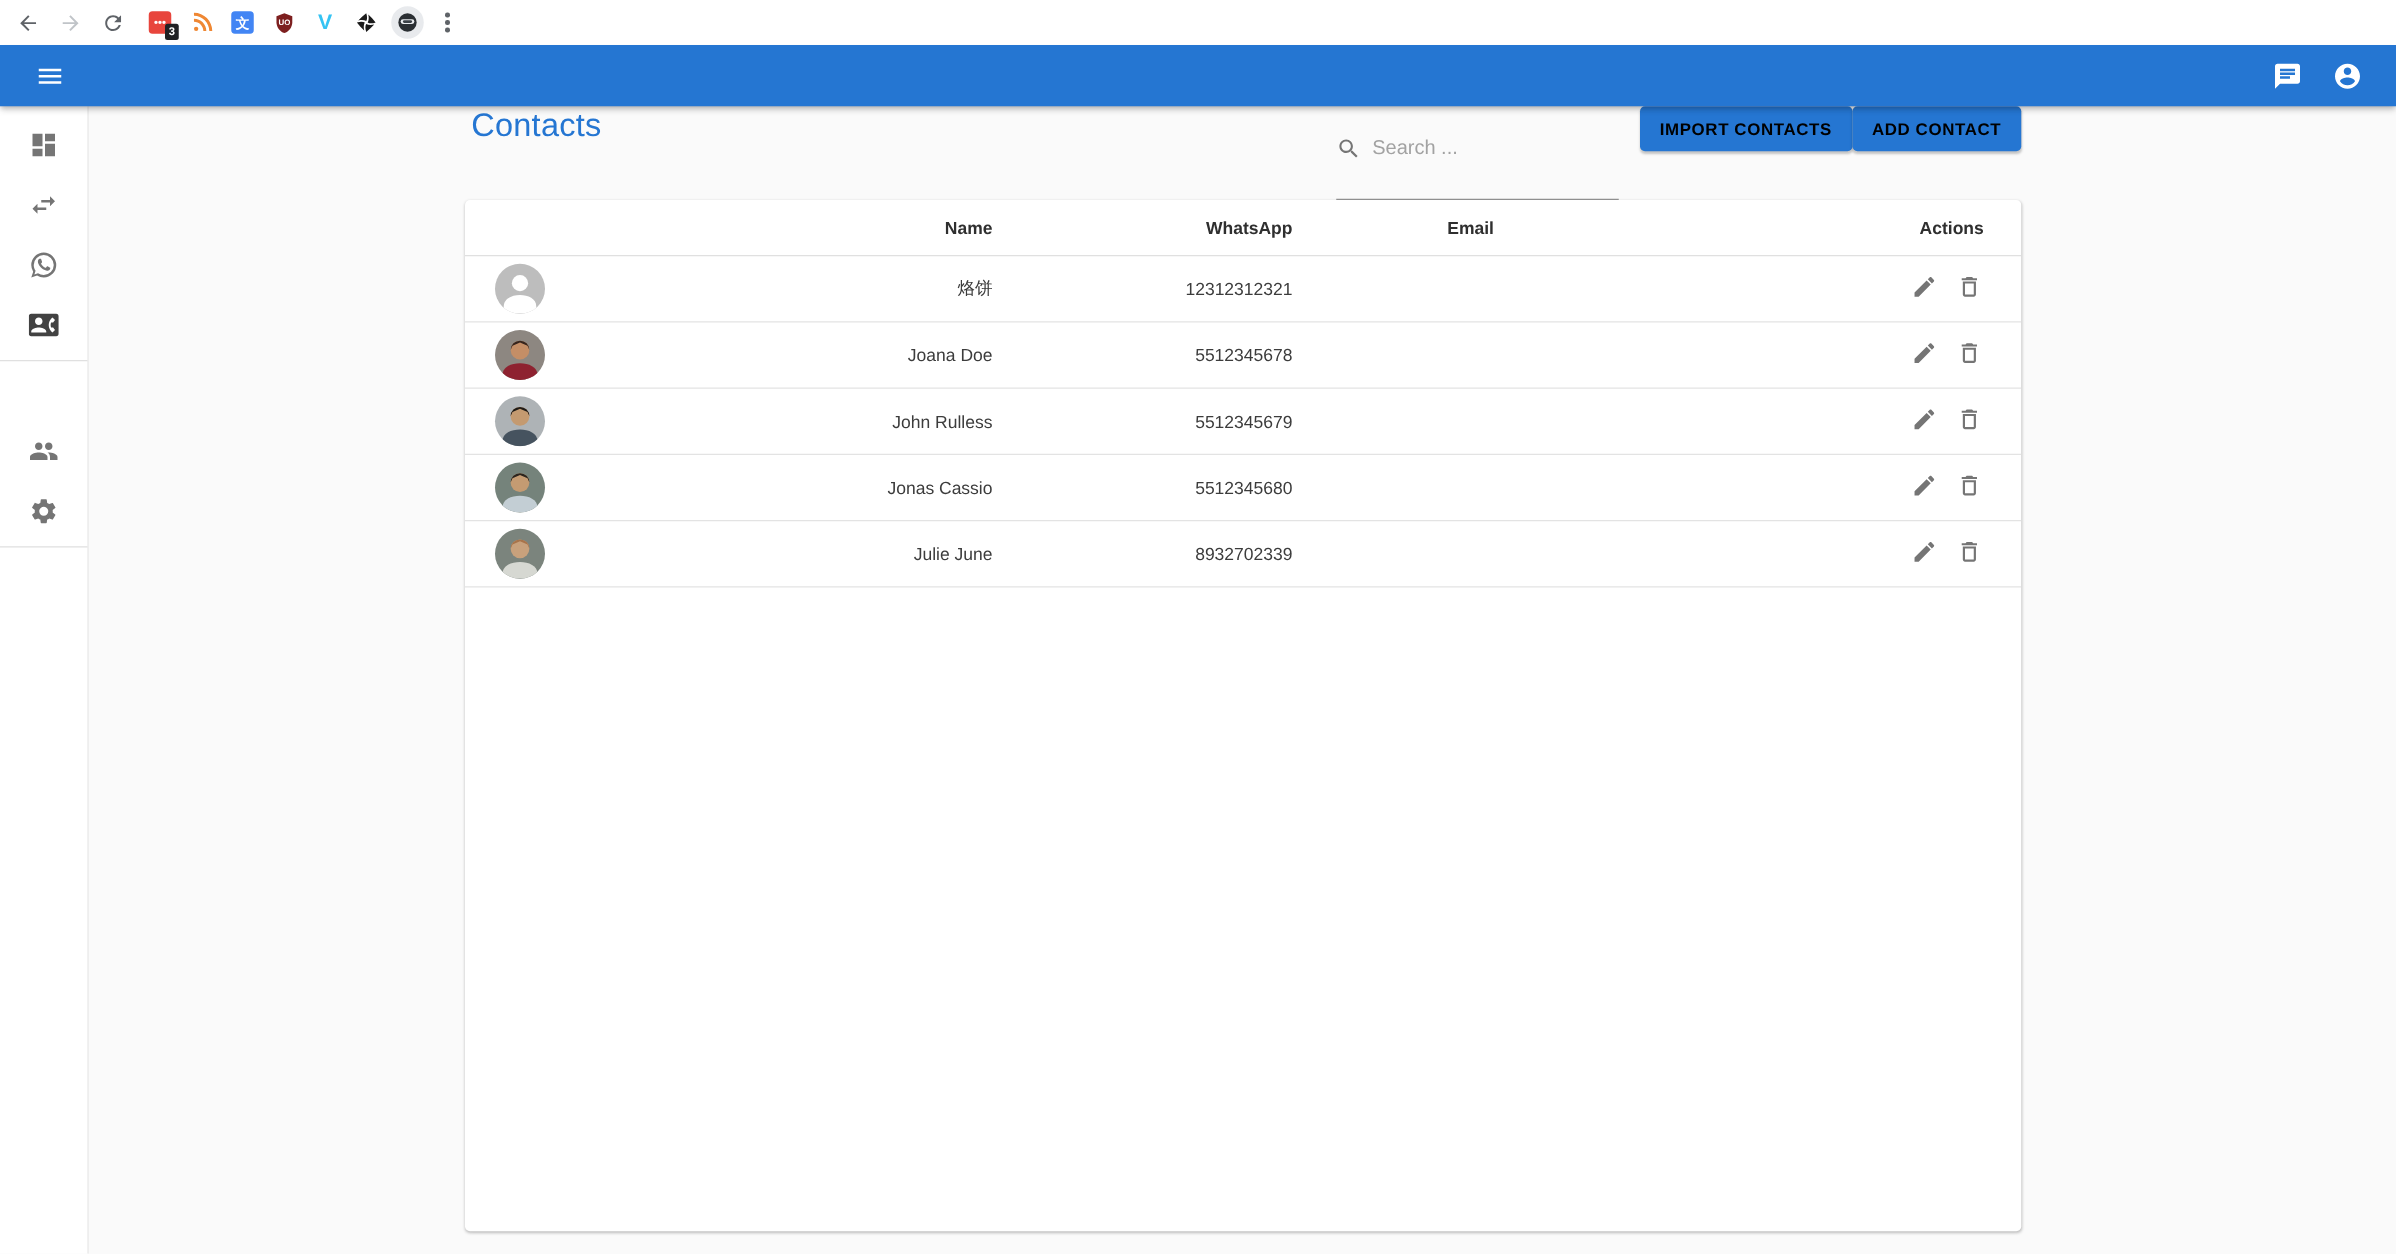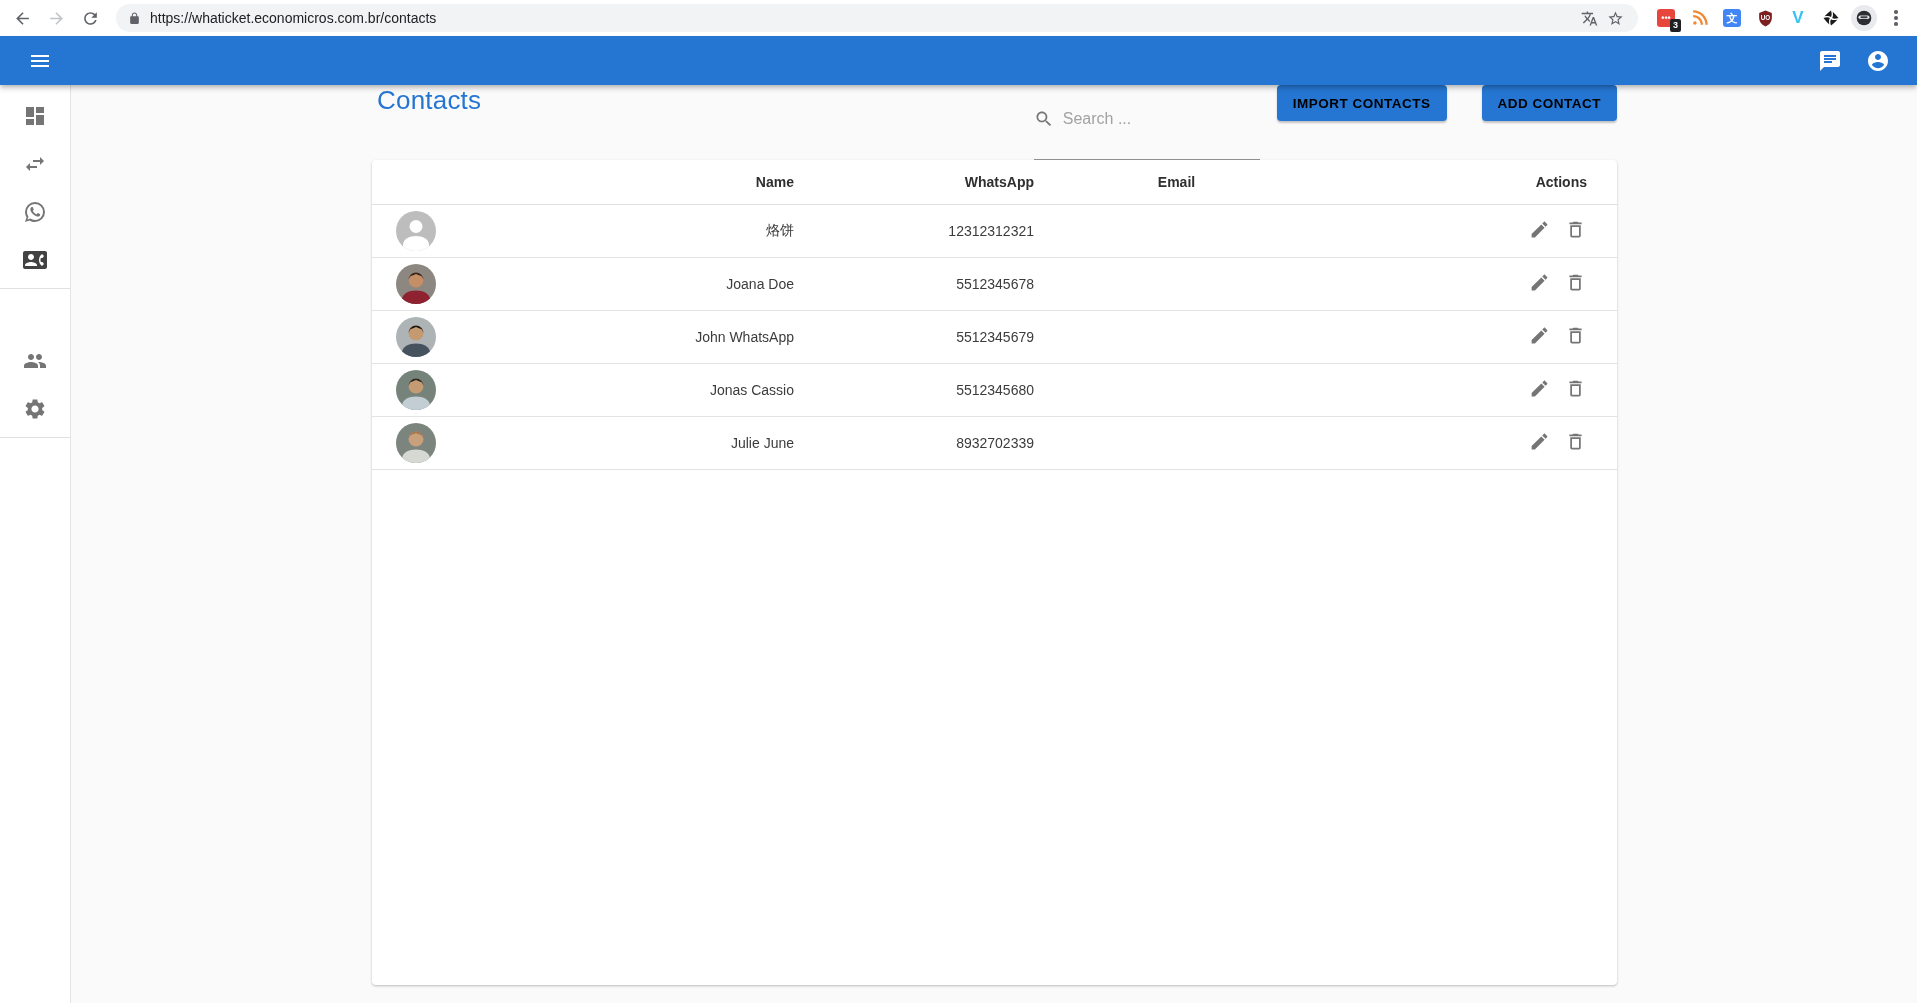--- a/index.html
+++ b/index.html
@@ -60,21 +60,21 @@
   .search-box { margin-left:auto; width:226px; display:flex; align-items:center; gap:9px;
     border-bottom:1px solid #8f8f8f; padding-bottom:7px; }
   .search-box svg { width:20px; height:20px; fill:#757575; flex:none; }
   .search-box input { border:none; outline:none; background:transparent; font-size:16px;
     color:#7f1d1d; width:100%; font-family:inherit; }
   .search-box input::placeholder { color:#a2a2a2; }
   .btn { background:var(--primary,#2576d2); color:#000000; border:none; border-radius:4px;
     height:36px; padding:0 16px; font-size:13.5px; font-weight:bold; letter-spacing:.5px;
     font-family:inherit; cursor:pointer; box-shadow:0 2px 2px rgba(0,0,0,.22); }
   .btn.import { margin-left:17px; }
-  .btn.add { margin-left:35px; }
+  .btn.add { }
 
   
   .card { margin-left:301px; width:1245px; height:825px; background:#fff; border-radius:4px;
     box-shadow:0 1px 3px rgba(0,0,0,.14), 0 1px 2px rgba(0,0,0,.12); overflow:hidden; }
   .t-row { display:grid; grid-template-columns:70px 352px 240px 285px 1fr; align-items:center; }
   .t-head { height:45px; border-bottom:1px solid #e0e0e0; }
   .t-head .cell { font-size:14px; font-weight:bold; color:#2f2f2f; }
   .t-body .t-row { height:53px; border-bottom:1px solid #e3e3e3; }
   .cell { padding-left:12px;text-align:right; }
   .cell.avatar-cell { padding-left:24px; }
@@ -99,37 +99,20 @@
   <div class="nav-btn disabled">
     <svg viewBox="0 0 24 24">
         <path d="M4 13h12.17l-5.59 5.59L12 20l8-8-8-8-1.41 1.41L16.17 11H4v2z"></path>
       </svg>
   </div>
   <div class="nav-btn">
     <svg viewBox="0 0 24 24">
         <path d="M17.65 6.35C16.2 4.9 14.21 4 12 4c-4.42 0-7.99 3.58-8 8s3.57 8 8 8c3.73 0 6.84-2.55 7.73-6h-2.08c-.82 2.33-3.04 4-5.65 4-3.31 0-6-2.69-6-6s2.69-6 6-6c1.66 0 3.14.69 4.22 1.78L13 11h7V4l-2.35 2.35z"></path>
       </svg>
   </div>
-  <div class="omnibox">
-    <svg class="lock" viewBox="0 0 24 24">
-        <path d="M18 8h-1V6c0-2.76-2.24-5-5-5S7 3.24 7 6v2H6c-1.1 0-2 .9-2 2v10c0 1.1.9 2 2 2h12c1.1 0 2-.9 2-2V10c0-1.1-.9-2-2-2zm-3.1 0H8.9V6c0-1.71 1.39-3.1 3.1-3.1 1.71 0 3.1 1.39 3.1 3.1v2z"></path>
-      </svg>
-    <span class="url-text">https://whaticket.economicros.com.br/contacts</span>
-    <span class="omni-spacer"></span>
-    <div class="omni-icon">
-      <svg viewBox="0 0 24 24">
-          <path d="M12.87 15.07l-2.54-2.51.03-.03c1.74-1.94 2.98-4.17 3.71-6.53H17V4h-7V2H8v2H1v1.99h11.17C11.5 7.92 10.44 9.75 9 11.35 8.07 10.32 7.3 9.19 6.69 8h-2c.73 1.63 1.73 3.17 2.98 4.56l-5.09 5.02L4 19l5-5 3.11 3.11.76-2.04zM18.5 10h-2L12 22h2l1.12-3h4.75L21 22h2l-4.5-12zm-2.62 7l1.62-4.33L19.12 17h-3.24z"></path>
-        </svg>
-    </div>
-    <div class="omni-icon">
-      <svg viewBox="0 0 24 24">
-          <path d="M22 9.24l-7.19-.62L12 2 9.19 8.63 2 9.24l5.46 4.73L5.82 21 12 17.27 18.18 21l-1.63-7.03L22 9.24zM12 15.4l-3.76 2.27 1-4.28-3.32-2.88 4.38-.38L12 6.1l1.71 4.04 4.38.38-3.32 2.88 1 4.28L12 15.4z"></path>
-        </svg>
-    </div>
-  </div>
   <div class="ext-area">
     <div class="ext-btn">
       <div class="ext-sq" style="background:#e8453c; font-size:9px;">•••</div>
       <span class="ext-badge">3</span>
     </div>
     <div class="ext-btn">
       <svg viewBox="0 0 24 24" width="19" height="19">
           <circle cx="6.2" cy="17.8" r="2.2" fill="#ef8733"></circle>
           <path d="M4 10.5c5.2 0 9.5 4.3 9.5 9.5h3C16.5 13 10.9 7.5 4 7.5v3z" fill="#ef8733"></path>
           <path d="M4 4.5C12.5 4.5 19.5 11.5 19.5 20h3C22.5 9.8 14.2 1.5 4 1.5v3z" fill="#ef8733"></path>
@@ -309,21 +292,21 @@
     <div class="cell avatar-cell">
       <span class="avatar" style="background: rgb(174, 179, 182);">
 
         <svg viewBox="0 0 40 40">
           <circle cx="20" cy="16" r="7.5" fill="#c49a70"></circle>
           <path d="M12.5 16a7.5 7.5 0 0 1 15 0l-1.5-3.5-6-2.5-6 2.5z" fill="#1f1b17"></path>
           <path d="M6 36c0-6.5 7-9.5 14-9.5s14 3 14 9.5v4H6z" fill="#46535f"></path>
         </svg>
       </span>
     </div>
-    <div class="cell name">John WhatsApp</div>
+    <div class="cell name">John Rulless</div>
     <div class="cell whatsapp">5512345679</div>
     <div class="cell email center"></div>
     <div class="cell right">
       <span class="action-btns">
         <span class="icon-btn">
           <svg viewBox="0 0 24 24">
                     <path d="M3 17.25V21h3.75L17.81 9.94l-3.75-3.75L3 17.25zM20.71 7.04c.39-.39.39-1.02 0-1.41l-2.34-2.34c-.39-.39-1.02-.39-1.41 0l-1.83 1.83 3.75 3.75 1.83-1.83z"></path>
                   </svg>
         </span>
         <span class="icon-btn">

